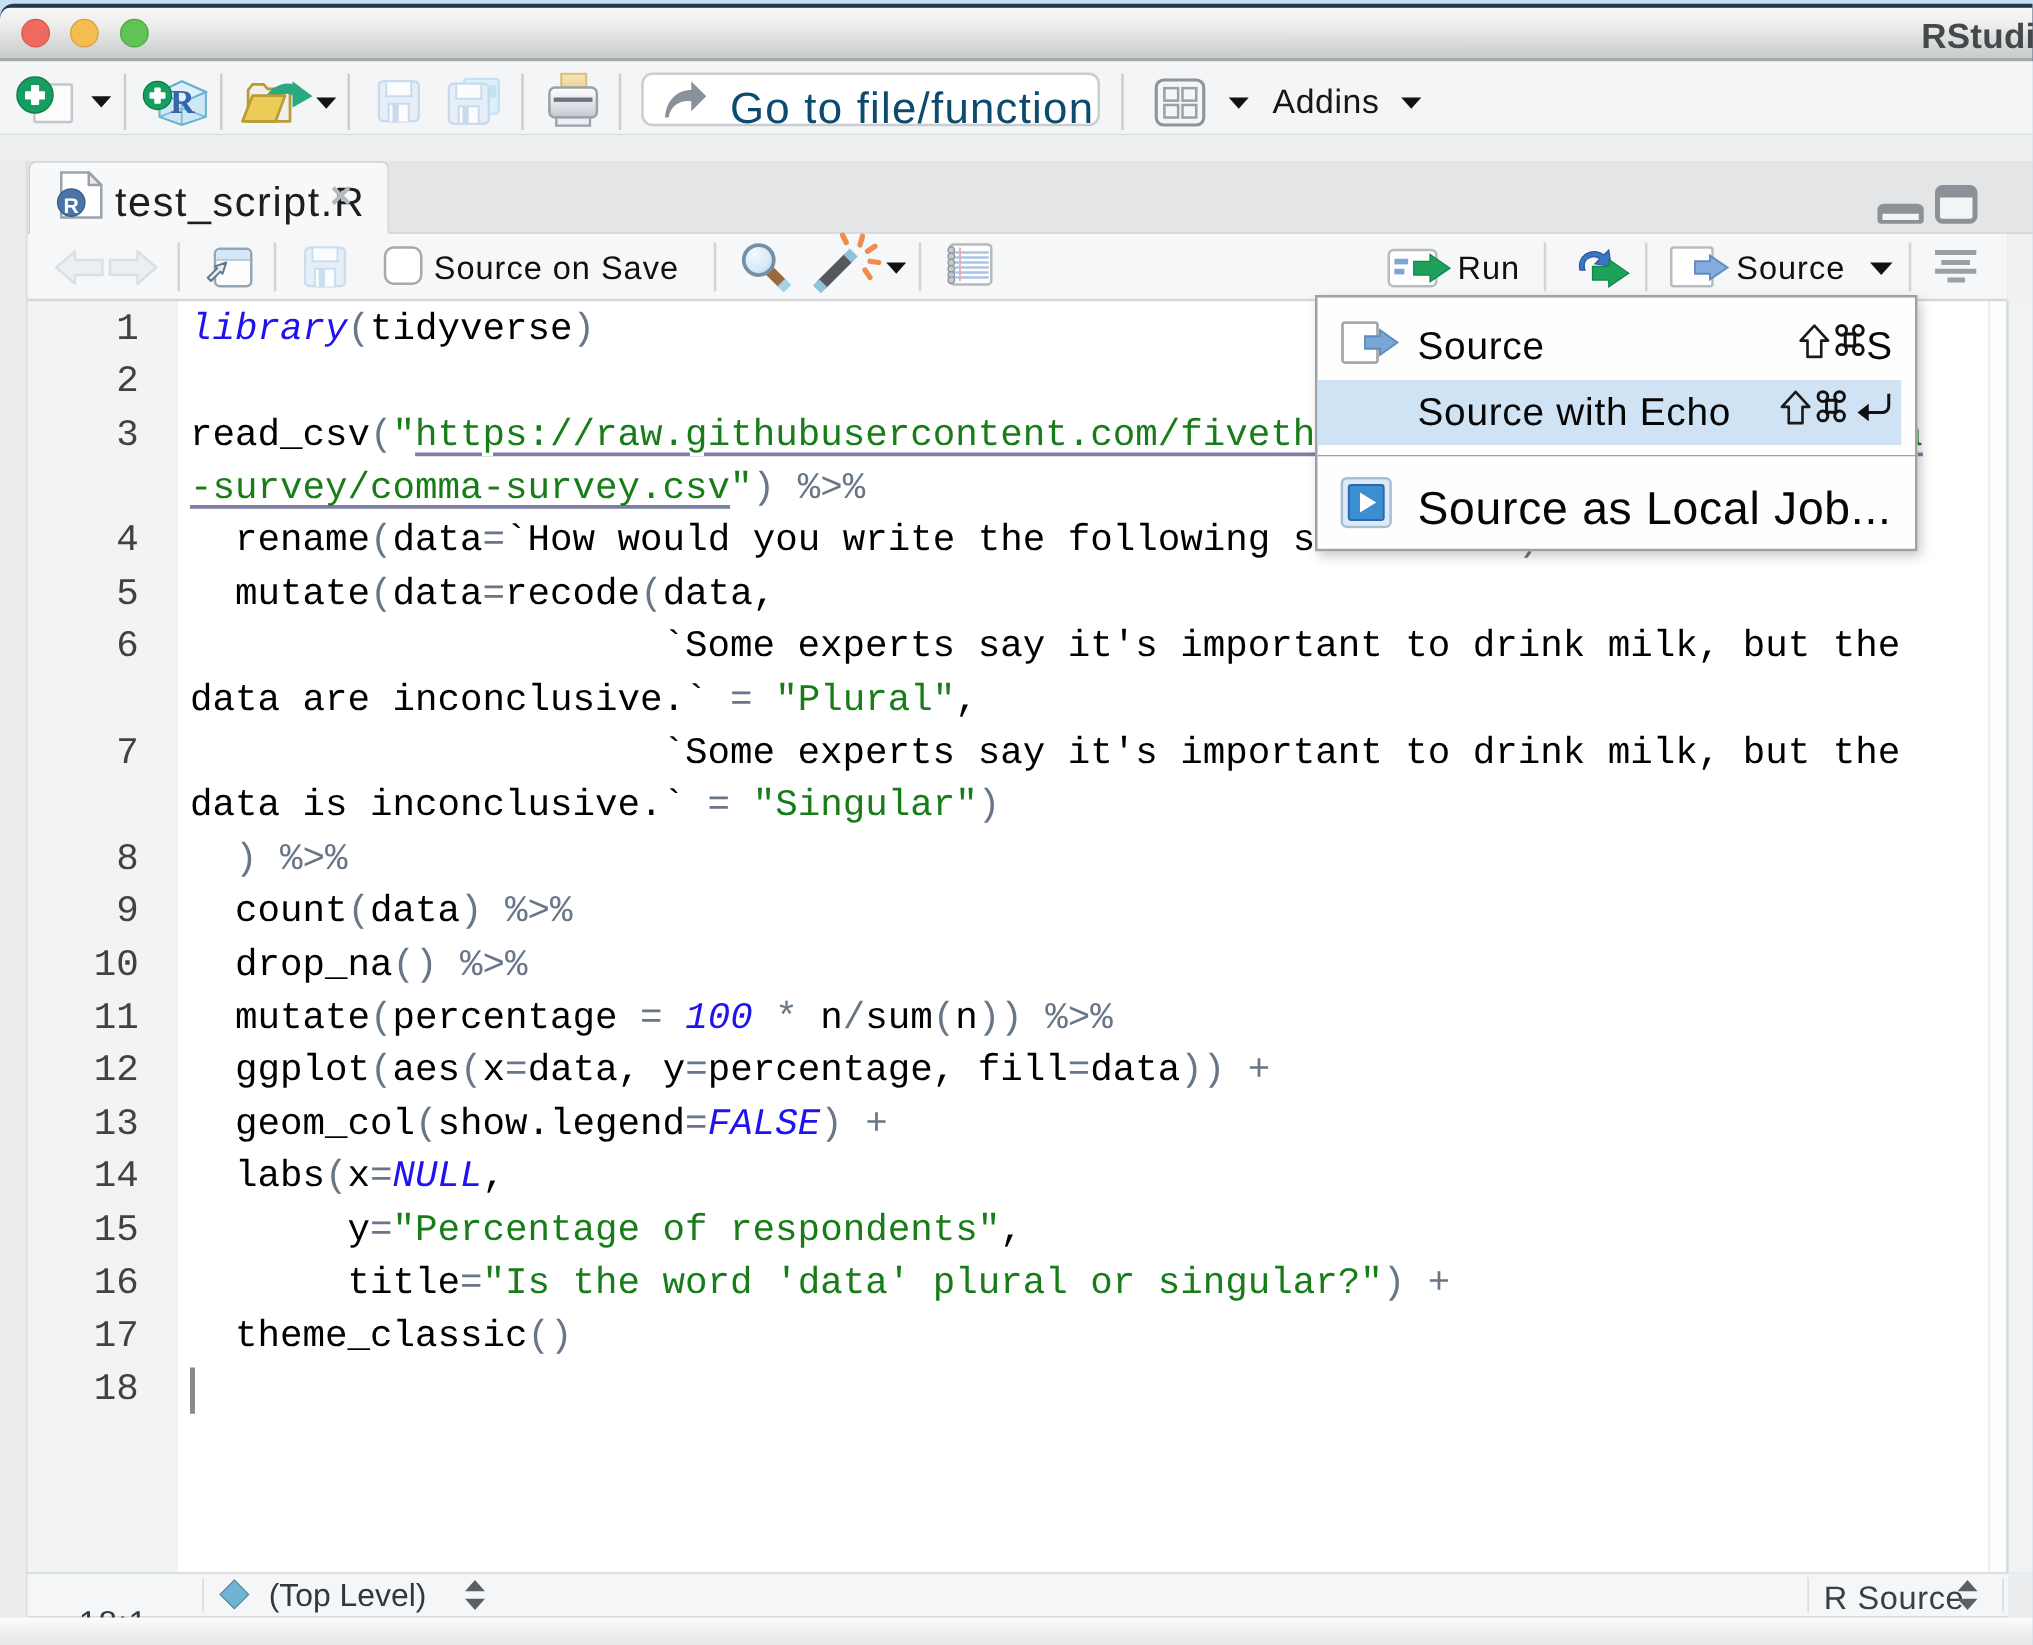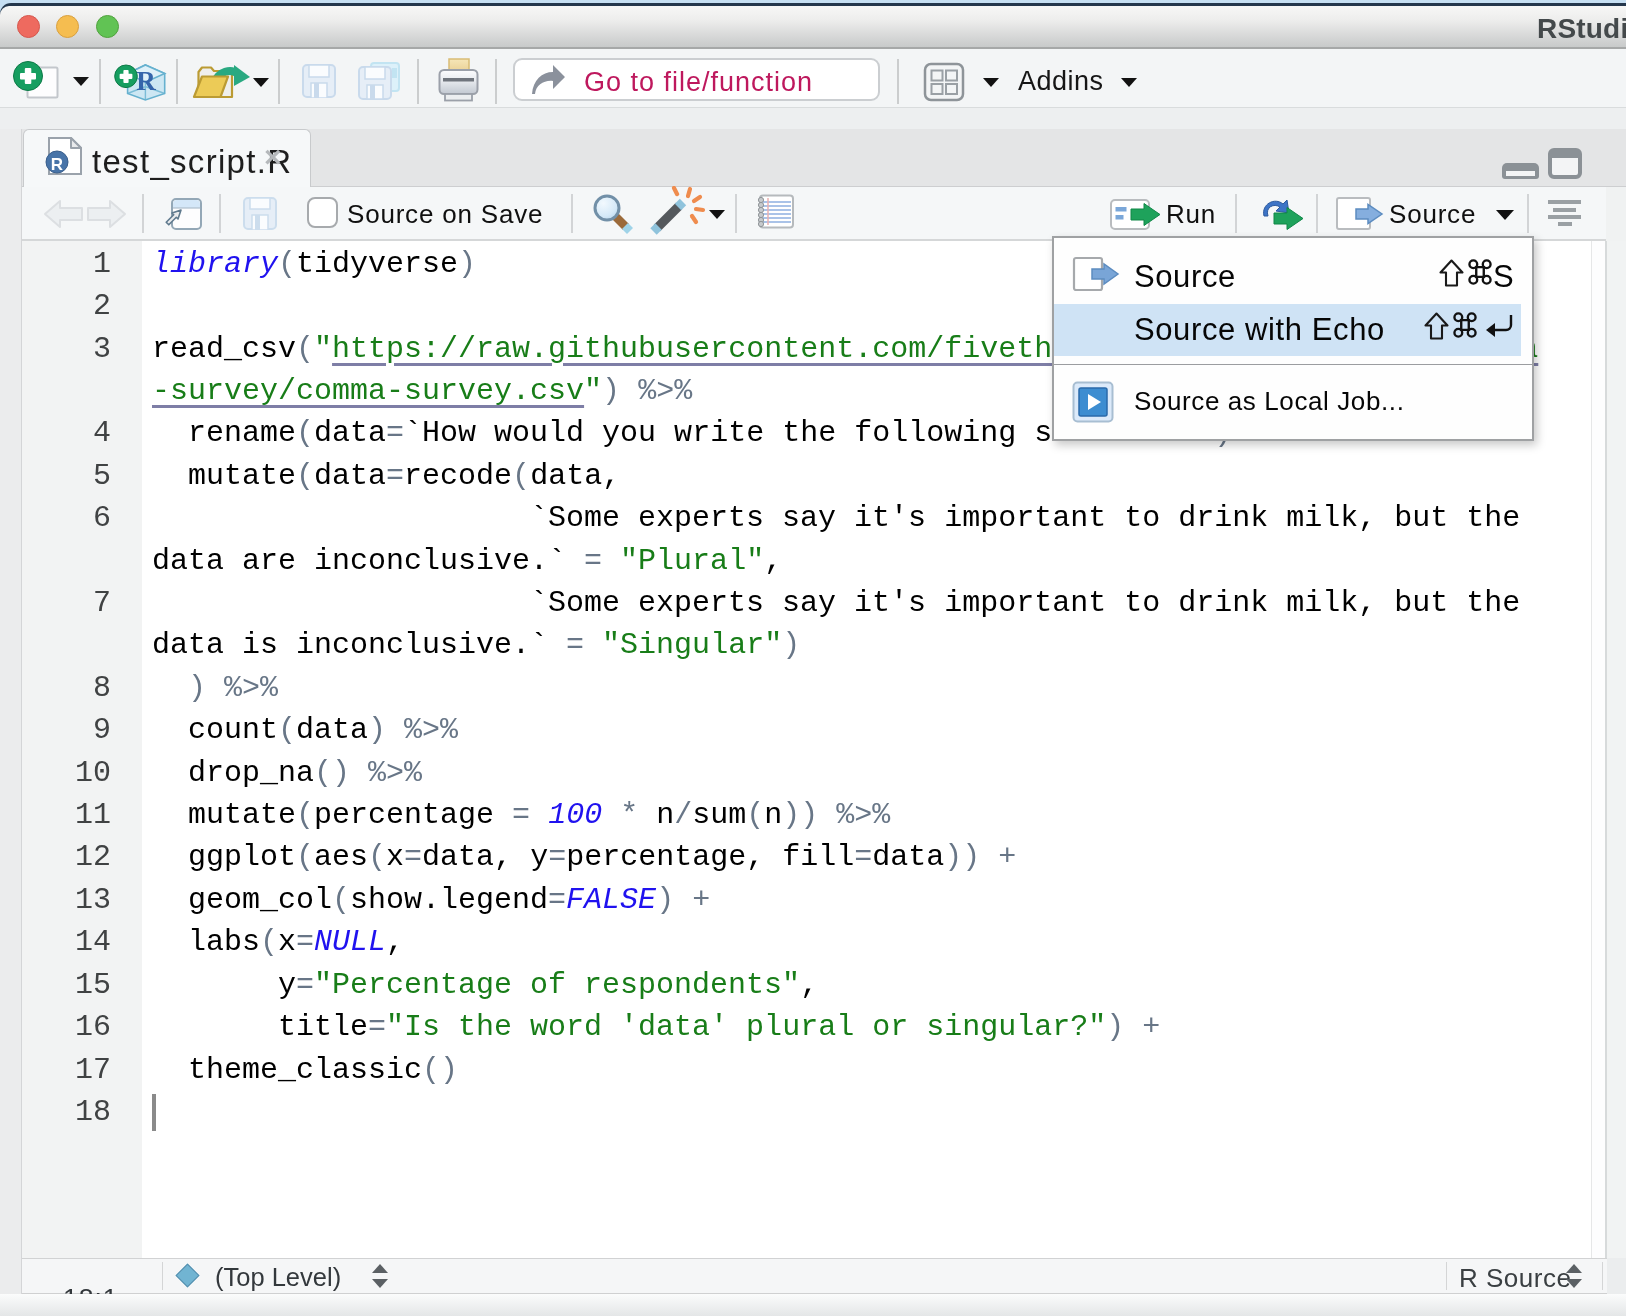--- a/index.html
+++ b/index.html
@@ -89,21 +89,21 @@
     <rect x="1.5" y="13" width="38" height="24" rx="4.5" fill="url(#pbodg)" stroke="#9ba0a9" stroke-width="2"></rect>
     <rect x="5" y="21" width="31" height="3.5" fill="#70757d"></rect>
     <rect x="7" y="37" width="27" height="6.5" fill="#eceef0" stroke="#9ba0a9" stroke-width="1.8"></rect>
   </svg>
   <div class="sep" style="left:495px;top:59px;height:45px;"></div>
 
   <div class="abs" style="left:513px;top:58px;width:367px;height:43px;background:#fff;border:2px solid #cbced1;border-radius:9px;box-sizing:border-box;"></div>
   <svg class="abs" style="left:528px;top:64px;" width="38" height="32" viewBox="0 0 38 32">
     <path d="M4 30 C5 16 14 8 25 8 L25 1 L37 13 L25 25 L25 17 C16 16 8 21 7 30 Z" fill="#8b919c"></path>
   </svg>
-  <div class="abs" style="left:584px;top:67px;font-size:27px;letter-spacing:1px;color:#be185d;">Go to file/function</div>
+  <div class="abs" style="left:584px;top:67px;font-size:35px;letter-spacing:1px;color:#0c4a6e;">Go to file/function</div>
   <div class="sep" style="left:897px;top:59px;height:45px;"></div>
 
   <svg class="abs" style="left:923px;top:62px;" width="42" height="40" viewBox="0 0 42 40">
     <rect x="2" y="2" width="38" height="36" rx="6" fill="none" stroke="#8e9499" stroke-width="2.5"></rect>
     <rect x="8.5" y="8.5" width="11" height="10" fill="none" stroke="#9aa0a5" stroke-width="2"></rect>
     <rect x="23" y="8.5" width="11" height="10" fill="none" stroke="#9aa0a5" stroke-width="2"></rect>
     <rect x="8.5" y="22" width="11" height="10" fill="none" stroke="#9aa0a5" stroke-width="2"></rect>
     <rect x="23" y="22" width="11" height="10" fill="none" stroke="#9aa0a5" stroke-width="2"></rect>
   </svg>
   <div class="tri" style="left:983px;top:78px;border-left-width:8px;border-right-width:8px;border-top-width:9px;"></div>
@@ -337,14 +337,14 @@
   <svg class="abs" style="left:1484px;top:313px;" width="30" height="28" viewBox="0 0 30 28">
     <path d="M27 2 L27 12 a5 5 0 0 1 -5 5 L9 17" fill="none" stroke="#111" stroke-width="2.4"></path>
     <path d="M11 10 L2 17 L11 24 Z" fill="#111"></path>
   </svg>
 
   <svg class="abs" style="left:1072px;top:381px;" width="42" height="42" viewBox="0 0 42 42">
     <rect x="1.5" y="1.5" width="39" height="39" rx="4" fill="#dceafa" stroke="#a8bed2" stroke-width="2"></rect>
     <rect x="7" y="7" width="28" height="28" rx="2" fill="#3d8dd1" stroke="#2a6aaa" stroke-width="1.5"></rect>
     <path d="M16 13 L29 21 L16 29 Z" fill="#fff"></path>
   </svg>
-  <div class="abs" style="left:1134px;top:386px;font-size:26px;letter-spacing:0.6px;color:#060606;">Source as Local Job...</div>
+  <div class="abs" style="left:1134px;top:386px;font-size:37px;letter-spacing:0.6px;color:#060606;">Source as Local Job...</div>
 </div>
 
 </body></html>

